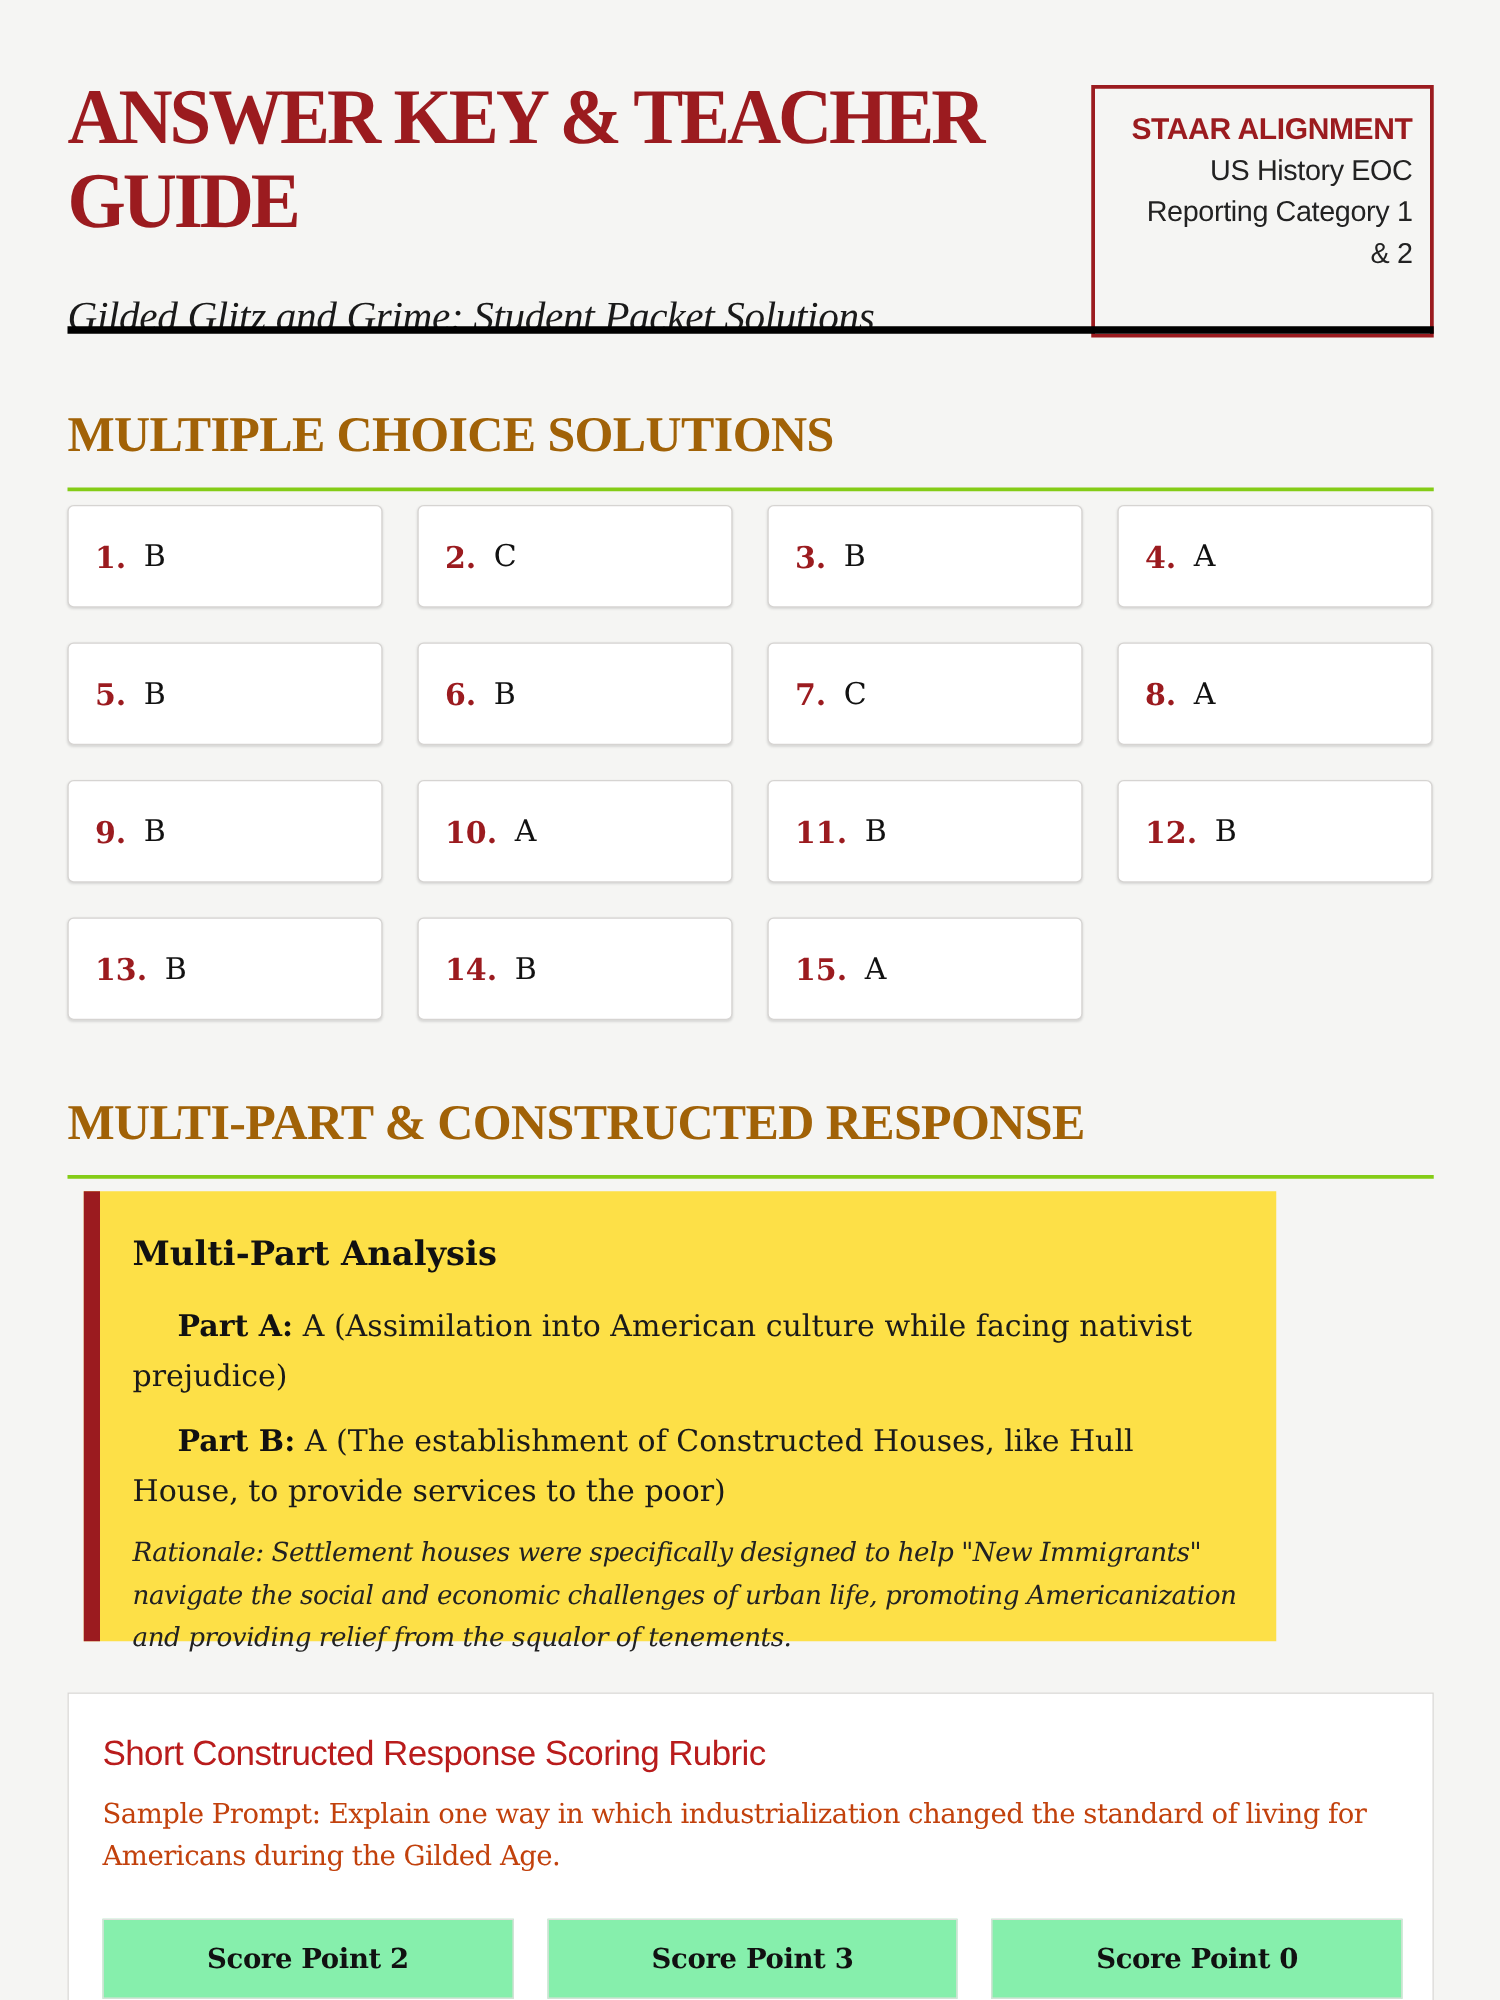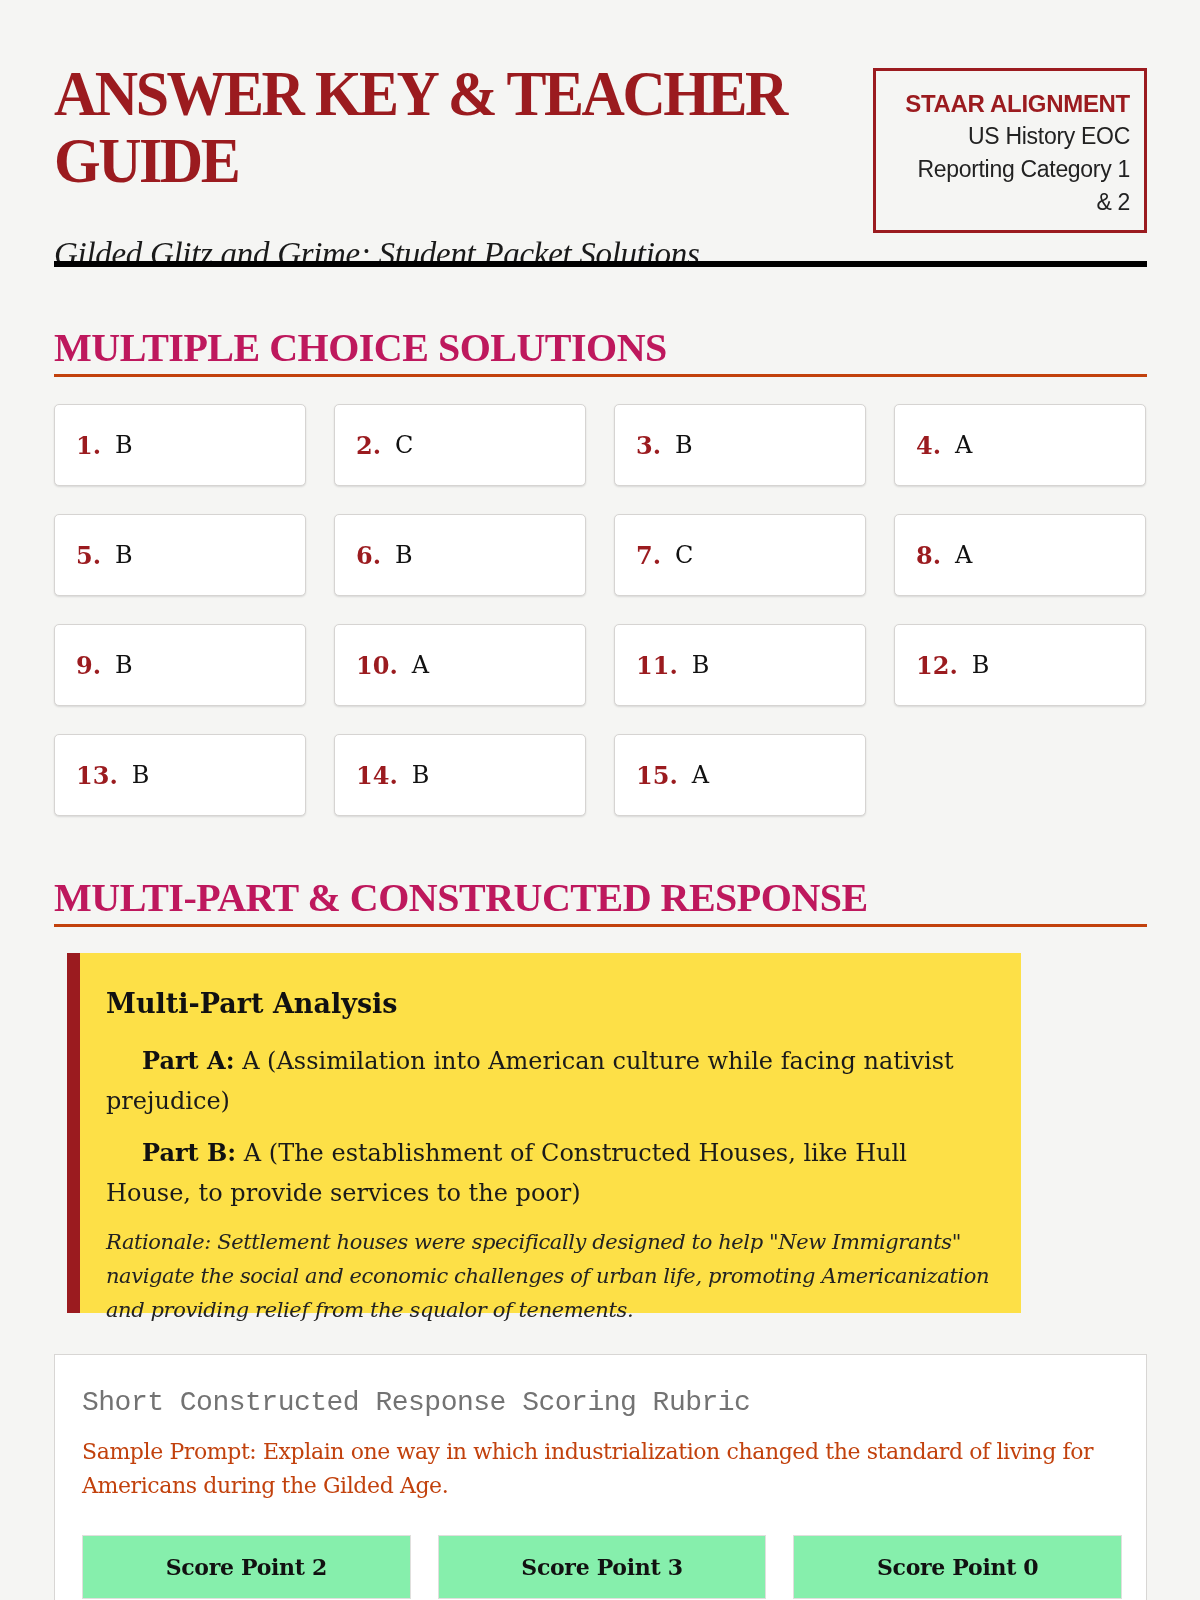--- a/index.html
+++ b/index.html
@@ -28,21 +28,21 @@
     .subtitle {
       position: absolute; left: 0; top: 188px;
       font-family: "Liberation Serif", serif;
       font-style: italic;
       font-size: 33px;
       color: #1a1a1a;
       letter-spacing: -0.3px;
       margin-top: 48px;
     }
     .alignment-box {
-      position: absolute; left: 819px; top: 68px; width: 274px; height: 165px;
+      position: absolute; left: 819px; top: 68px; width: 274px; height: 202px;
       border: 3px solid #9b1b1f;
       background: #f5f5f3;
       padding: 16px 14px 0 14px;
       text-align: right;
       font-family: "Liberation Sans", sans-serif;
     }
     .alignment-box .ab-title {
       color: #9b1b1f; font-weight: bold; font-size: 24px; line-height: 33px;
       letter-spacing: -0.3px;
     }
@@ -53,23 +53,23 @@
       position: absolute; left: 0; top: 261px; width: 1093px; height: 6px; background: #000;
     }
 
     
     .section-heading {
       position: absolute; left: 0; width: 1093px;
       font-family: "Liberation Serif", serif;
       font-weight: bold;
       font-size: 40px;
       letter-spacing: -0.5px;
-      color: #be185d;
-      border-bottom: 3px solid #c2410c;
-      padding-bottom: 2px;
+      color: #a16207;
+      border-bottom: 3px solid #84cc16;
+      padding-bottom: 18px;
       line-height: 48px;
     }
     .sh-mc { top: 324px; }
     .sh-cr { top: 874px; }
 
     
     .mc-grid {
       position: absolute; left: 0; top: 404px; width: 1093px;
       display: grid;
       grid-template-columns: repeat(4, 252px);
@@ -115,22 +115,22 @@
     }
 
     
     .rubric {
       position: absolute; left: 0; top: 1354px; width: 1093px; height: 260px;
       background: #fff;
       border: 1px solid #d8d6d4;
       padding: 30px 26px 0 27px;
     }
     .rubric-title {
-      color: #737373; font-size: 28px; line-height: 36px; font-weight: normal;
-      font-family: Liberation Mono, monospace;
+      color: #b91c1c; font-size: 28px; line-height: 36px; font-weight: normal;
+      font-family: Liberation Sans, sans-serif;
       letter-spacing: -0.5px;
       margin-bottom: 14px;
     }
     .rubric-prompt {
       font-size: 22px; line-height: 34px; color: #c2410c;
       letter-spacing: -0.4px;
     }
     .score-row {
       position: absolute; left: 27px; top: 180px; width: 1040px;
       display: flex; gap: 27px;

